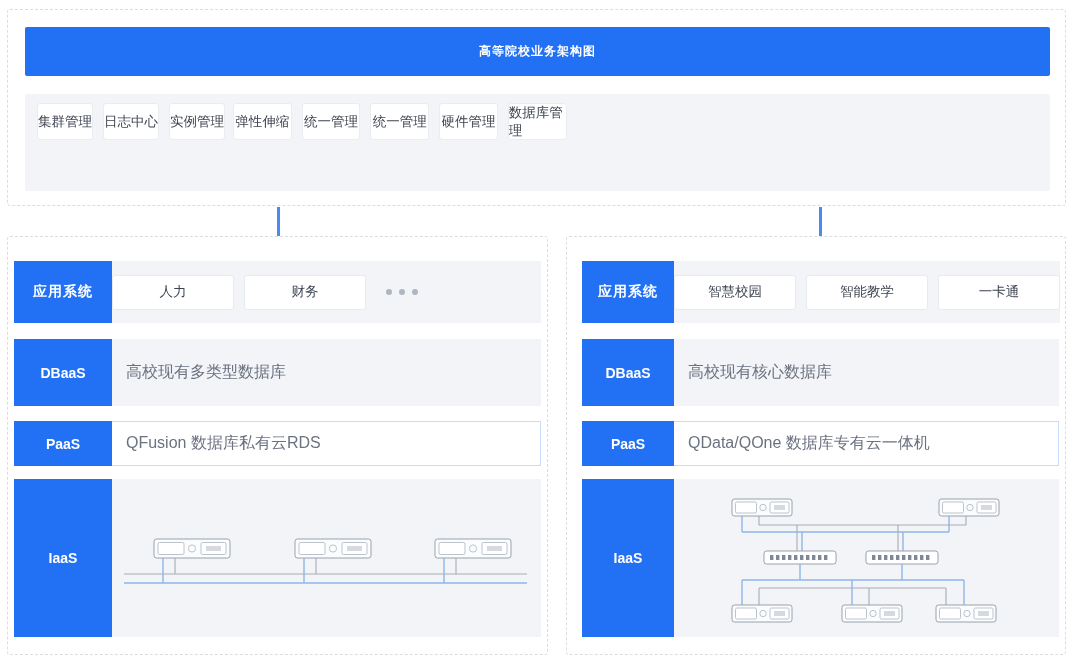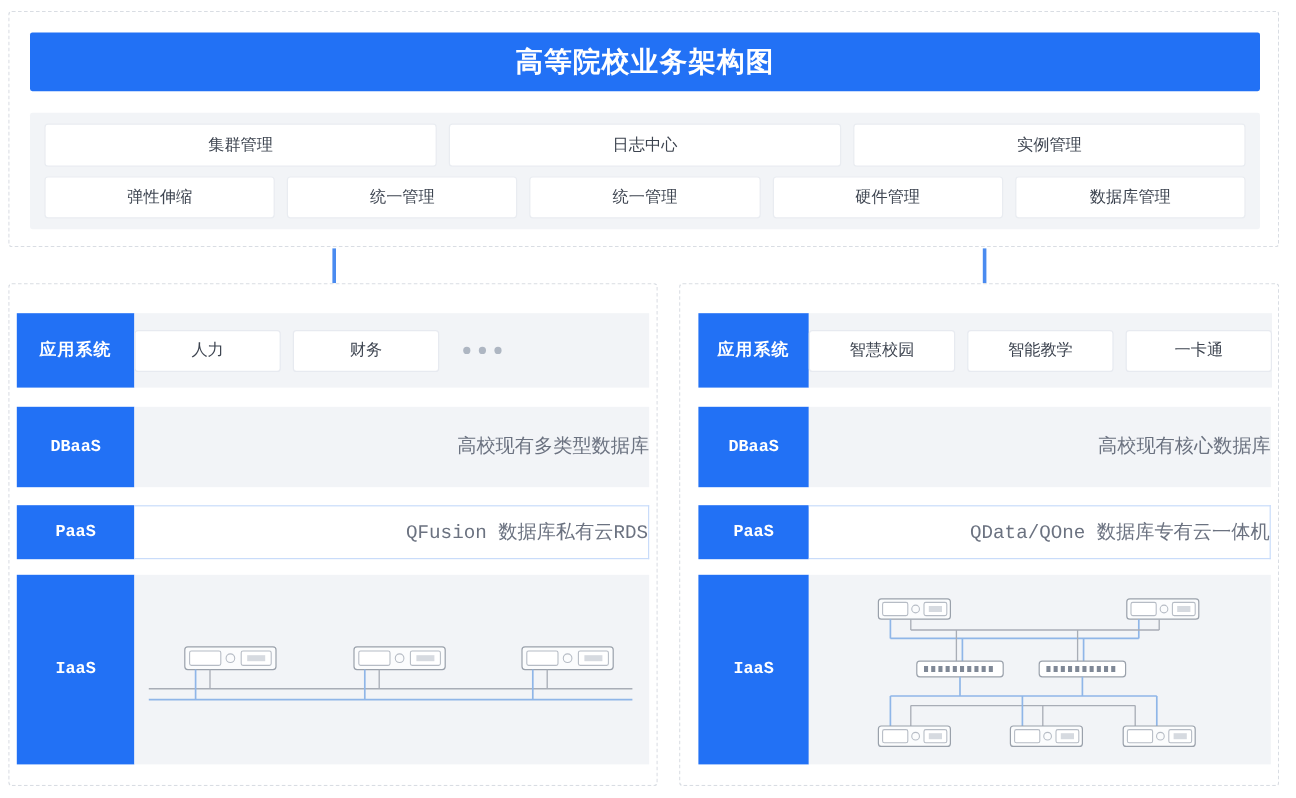--- a/index.html
+++ b/index.html
@@ -17,27 +17,27 @@
     position:absolute;left:7px;top:9px;width:1059px;height:197px;
     border:1px dashed #d9dde3;border-radius:3px;
     box-sizing:border-box;background:#fff;
   }
   .title-bar{
     position:absolute;left:17px;top:17px;width:1025px;height:49px;
     background:#2271f5;border-radius:2px;
     display:flex;align-items:center;justify-content:center;
   }
   .title-bar .t{
-    color:#ffffff;font-size:23px;font-weight:bold;letter-spacing:1px;
+    color:#ffffff;font-size:12px;font-weight:bold;letter-spacing:1px;
   }
   .chip-panel{
     position:absolute;left:17px;top:84px;width:1025px;height:97px;
     background:#f2f4f7;border-radius:2px;
     box-sizing:border-box;padding:9px 12px;
-    display:flex;flex-direction:column;gap:8px;
+    display:flex;gap:8px;
   }
   .chip-row{display:flex;gap:10px;height:37px;}
   .chip{
     flex:1;background:#ffffff;border:1px solid #e9ecf1;border-radius:3px;
     display:flex;align-items:center;justify-content:center;
     font-size:13.5px;color:#3d4450;
   }
 
   
   .conn{position:absolute;width:3px;background:#4a8bf0;}
@@ -46,31 +46,31 @@
 
   
   .panel{
     position:absolute;top:236px;height:419px;
     border:1px dashed #d9dde3;border-radius:3px;
     box-sizing:border-box;background:#fff;
   }
   .panel.p-left{left:7px;width:541px;}
   .panel.p-right{left:566px;width:500px;}
 
-  .layer{position:absolute;display:flex;box-sizing:border-box;font-family:Liberation Mono, monospace;}
+  .layer{position:absolute;display:flex;box-sizing:border-box;}
   .tag{
     background:#2271f5;color:#ffffff;
     display:flex;align-items:center;justify-content:center;
     font-size:14px;font-weight:bold;flex:0 0 auto;
   }
   .tag.cn{letter-spacing:1px;}
   .body-grey{background:#f2f4f7;flex:1;display:flex;align-items:center;}
   .body-white{background:#ffffff;flex:1;display:flex;align-items:center;border:1px solid #c9dcfa;border-left:none;box-sizing:border-box;}
   .centered-txt{
-    width:100%;text-align:right;font-size:16px;color:#6b7280;
+    width:100%;text-align:left;font-size:16px;color:#6b7280;padding-left:14px;
   }
 
   
   .app-items{display:flex;align-items:center;gap:10px;}
   .app-chip{
     background:#ffffff;border:1px solid #e7eaf0;border-radius:3px;
     height:33px;min-width:96px;padding:0 12px;
     display:flex;align-items:center;justify-content:center;
     font-size:13.5px;color:#3d4450;
   }

